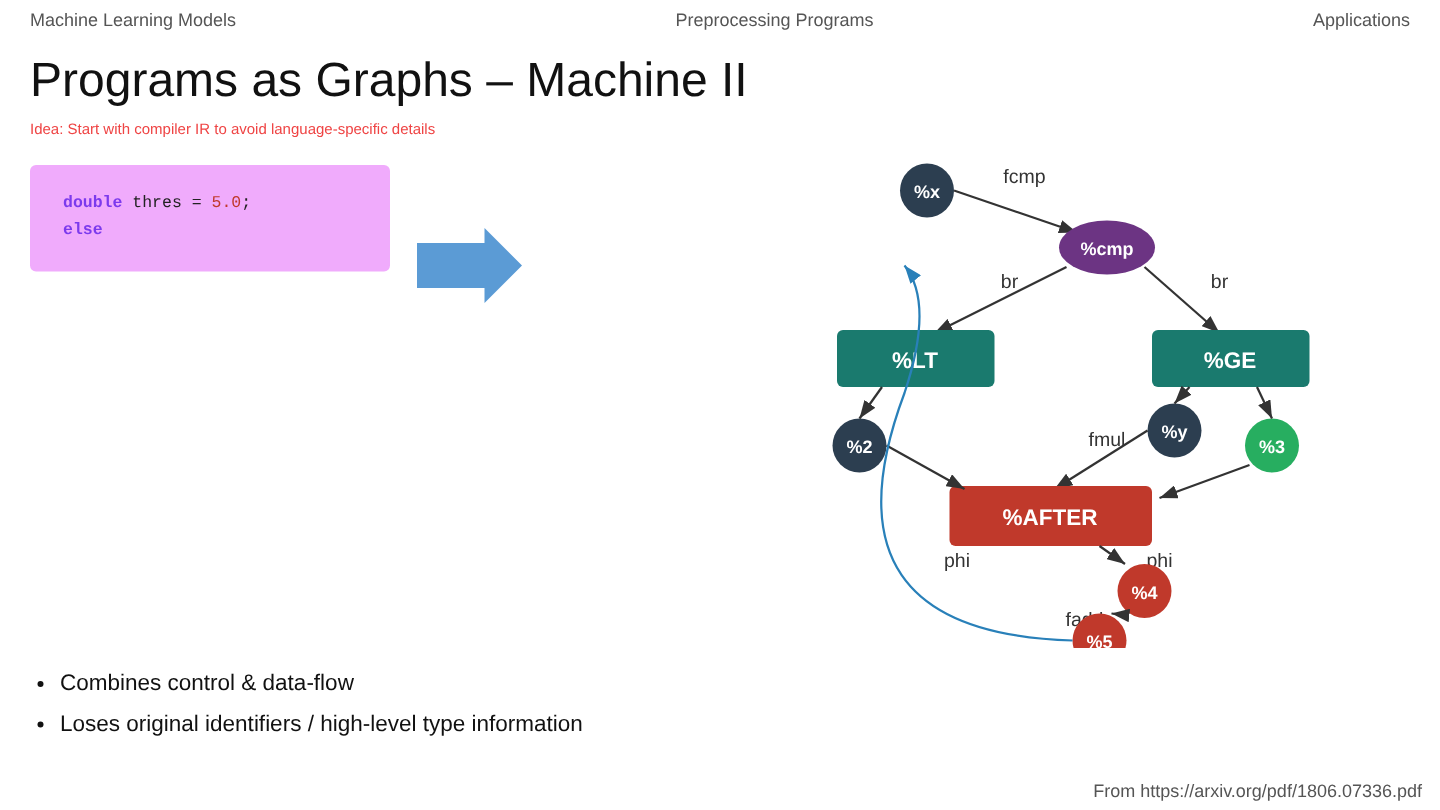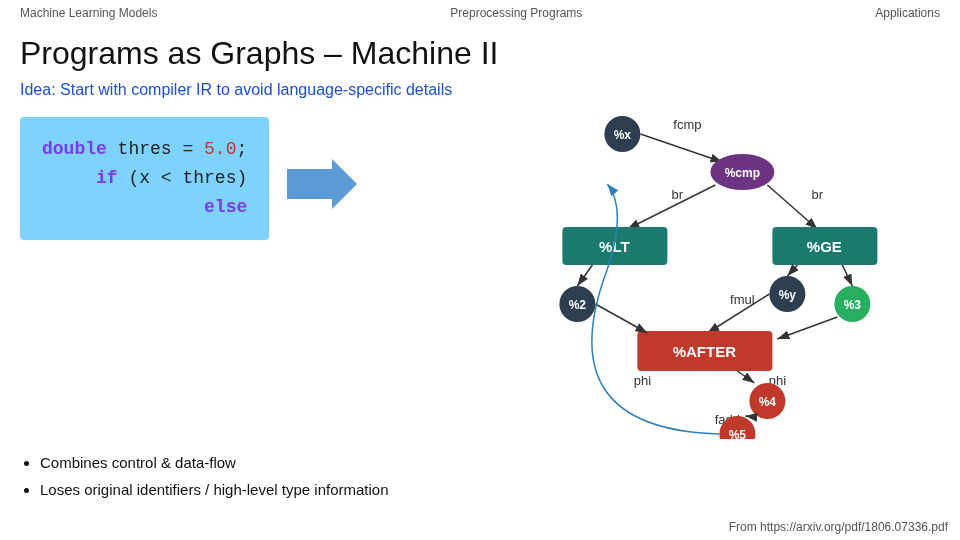--- a/index.html
+++ b/index.html
@@ -30,47 +30,46 @@
     .page-title {
       font-size: 32px;
       font-weight: 300;
       color: #111;
       padding: 10px 20px 6px 20px;
       line-height: 1.1;
     }
 
     
     .subtitle {
-      font-size: 16px;
-      color: #1d4ed8;
+      font-size: 10px;
+      color: #ef4444;
       padding: 4px 20px 10px 20px;
     }
 
     
     .content {
       display: flex;
       flex-direction: row;
       padding: 0 20px;
       gap: 0px;
       align-items: flex-start;
     }
 
     
     .code-block {
-      background: #7dd3fc;
+      background: #f0abfc;
       border-radius: 4px;
       padding: 18px 22px;
       font-family: 'Courier New', monospace;
-      font-size: 18px;
+      font-size: 11px;
       line-height: 1.6;
       color: #222;
       min-width: 240px;
       max-width: 260px;
       margin-top: 8px;
-      text-align: right;
     }
     .code-keyword { color: #7c3aed; font-weight: bold; }
     .code-number { color: #c0392b; }
 
     
     .arrow-container {
       display: flex;
       align-items: center;
       justify-content: center;
       padding: 0 18px;
@@ -126,21 +125,20 @@
 </div>
 
 <div class="page-title">Programs as Graphs – Machine II</div>
 
 <div class="subtitle">Idea: Start with compiler IR to avoid language-specific details</div>
 
 <div class="content">
 
   <div class="code-block">
     <div><span class="code-keyword">double</span> thres = <span class="code-number">5.0</span>;</div>
-    <div><span class="code-keyword">if</span> (x &lt; thres)</div>
     <div><span class="code-keyword">else</span></div>
   </div>
 
   <div class="arrow-container">
     <svg class="big-arrow" viewBox="0 0 70 50" xmlns="http://www.w3.org/2000/svg">
       <polygon points="0,10 45,10 45,0 70,25 45,50 45,40 0,40" fill="#5b9bd5"></polygon>
     </svg>
   </div>
 
   <div class="graph-area">

